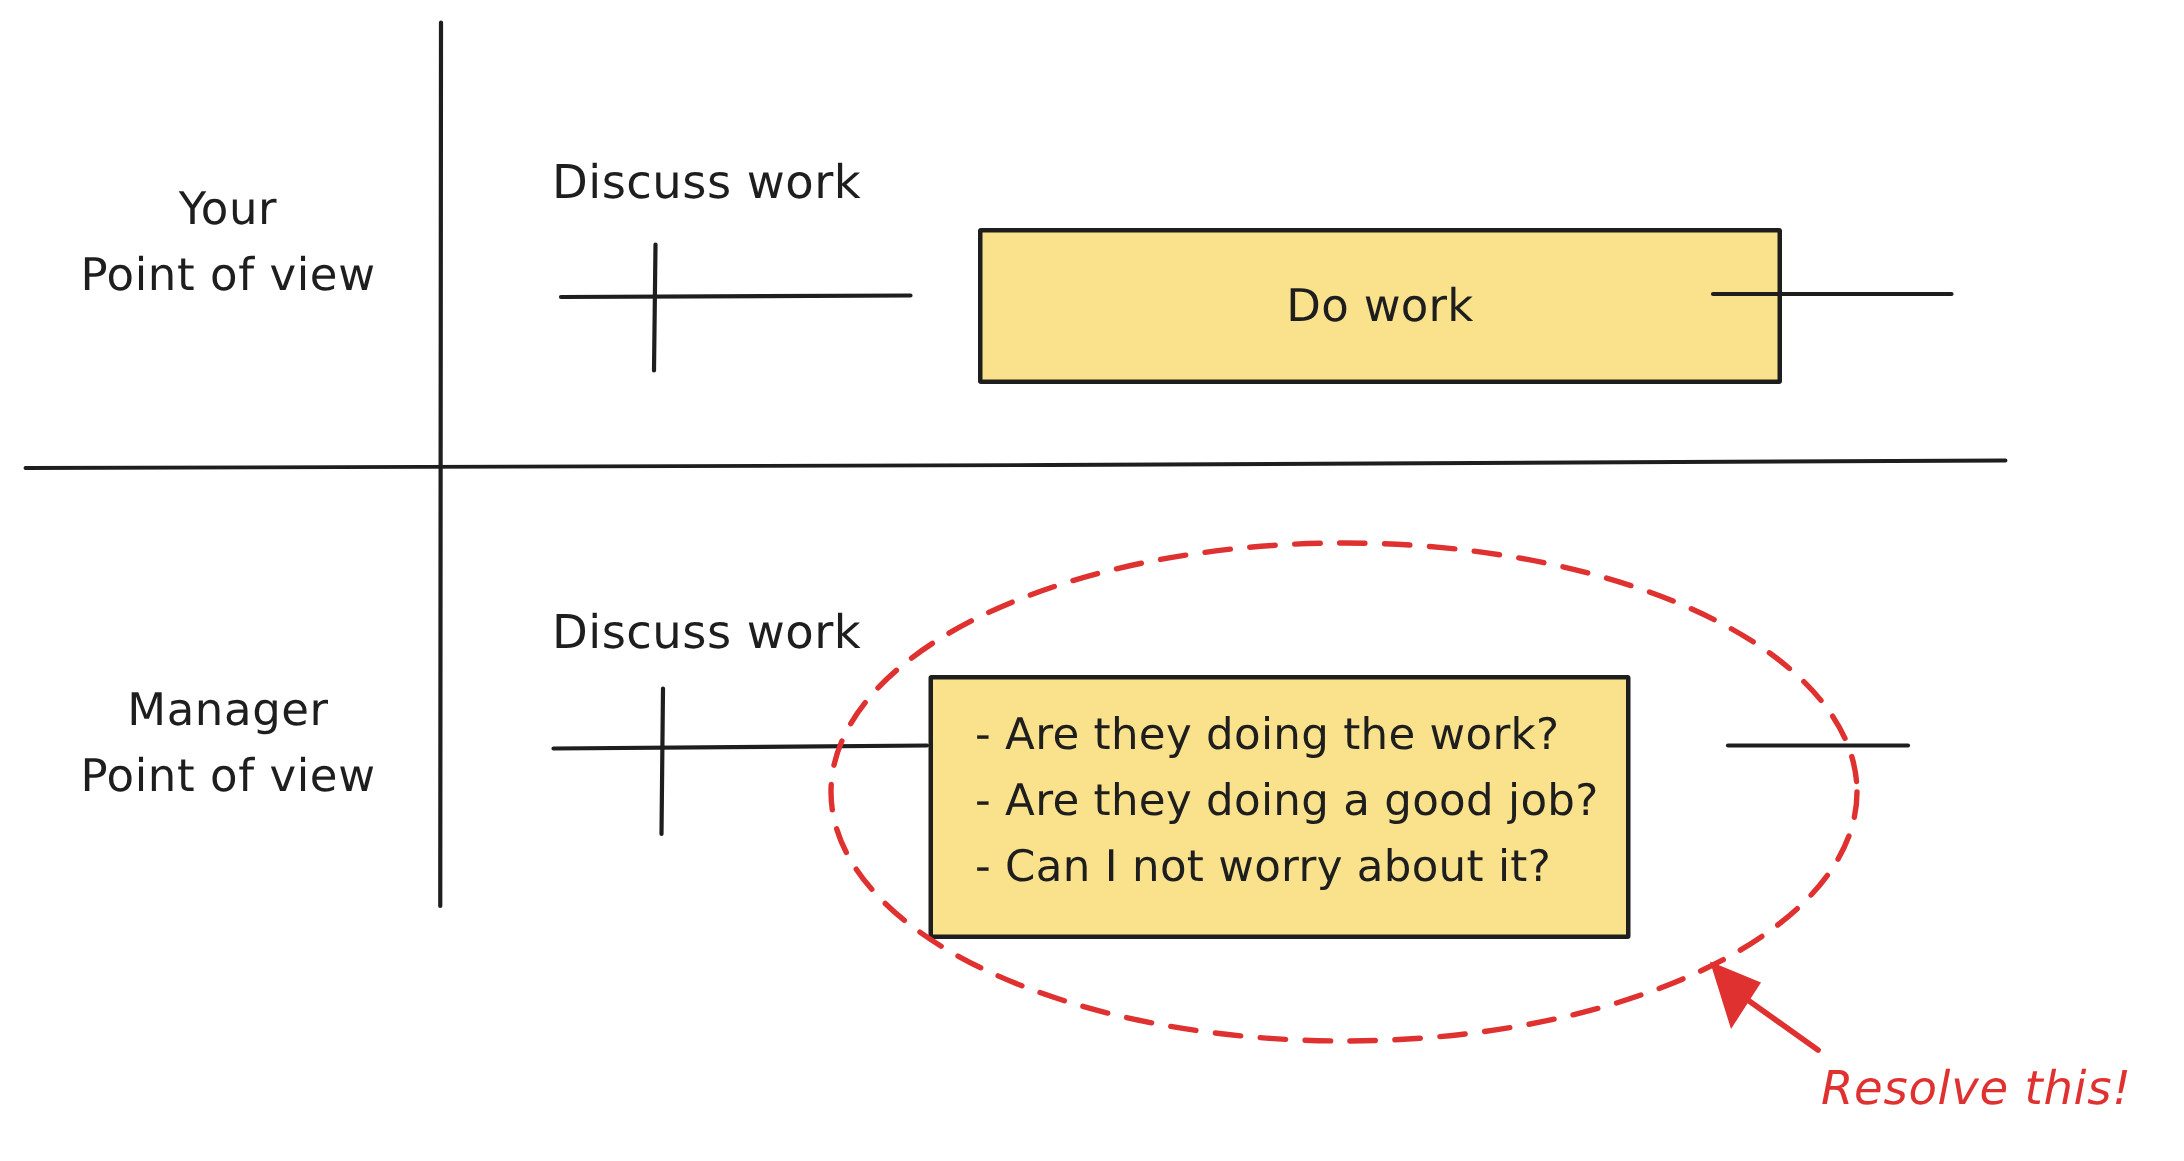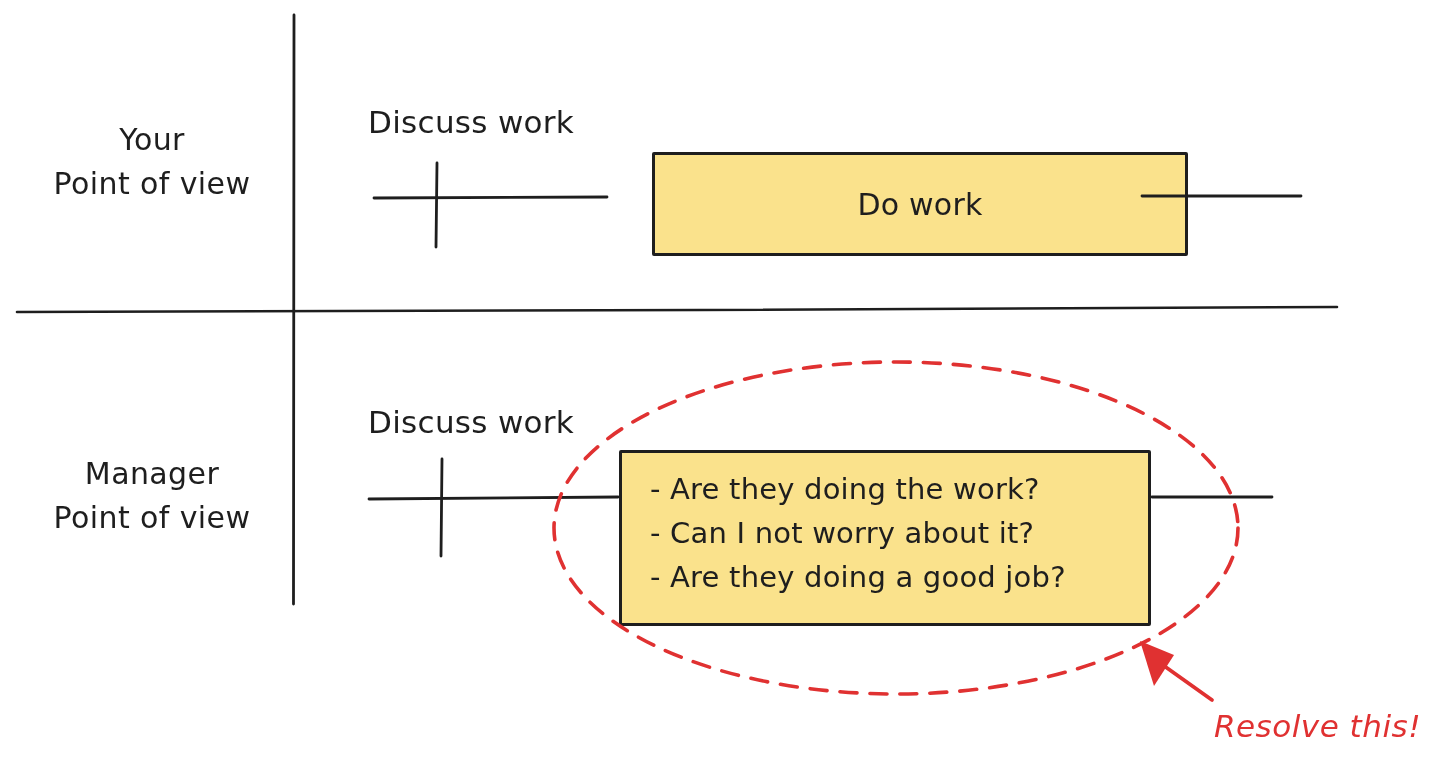--- a/index.html
+++ b/index.html
@@ -85,24 +85,24 @@
     <div class="box-line">Do work</div>
   </div>
 
   <div class="row-label" style="left:22px; top:452px;">
     <div>Manager</div>
     <div>Point of view</div>
   </div>
 
   <div class="txt milestone-label" style="left:336px; top:404px;">Discuss work</div>
 
-  <div class="task-box multi" style="left:619px; top:450px; width:532px; height:176px;">
+  <div class="task-box multi" style="left:619px; top:450px; width:468px; height:176px;">
     <div class="box-line">- Are they doing the work?</div>
+    <div class="box-line">- Are they doing a good job?</div>
     <div class="box-line">- Can I not worry about it?</div>
-    <div class="box-line">- Are they doing a good job?</div>
   </div>
 
   <div class="txt annotation-label" style="left:1214px; top:708px;">Resolve this!</div>
 
   <svg class="svg-layer" viewBox="0 0 1456 774">
 
     <path d="M294,15 L293.5,604" stroke="#1e1e1e" stroke-width="2.8" fill="none" stroke-linecap="round"></path>
     <path d="M17,312 L700,310 L1337,307" stroke="#1e1e1e" stroke-width="2.6" fill="none" stroke-linecap="round"></path>
 
     <path d="M374,198 L607,197" stroke="#1e1e1e" stroke-width="2.8" fill="none" stroke-linecap="round"></path>

